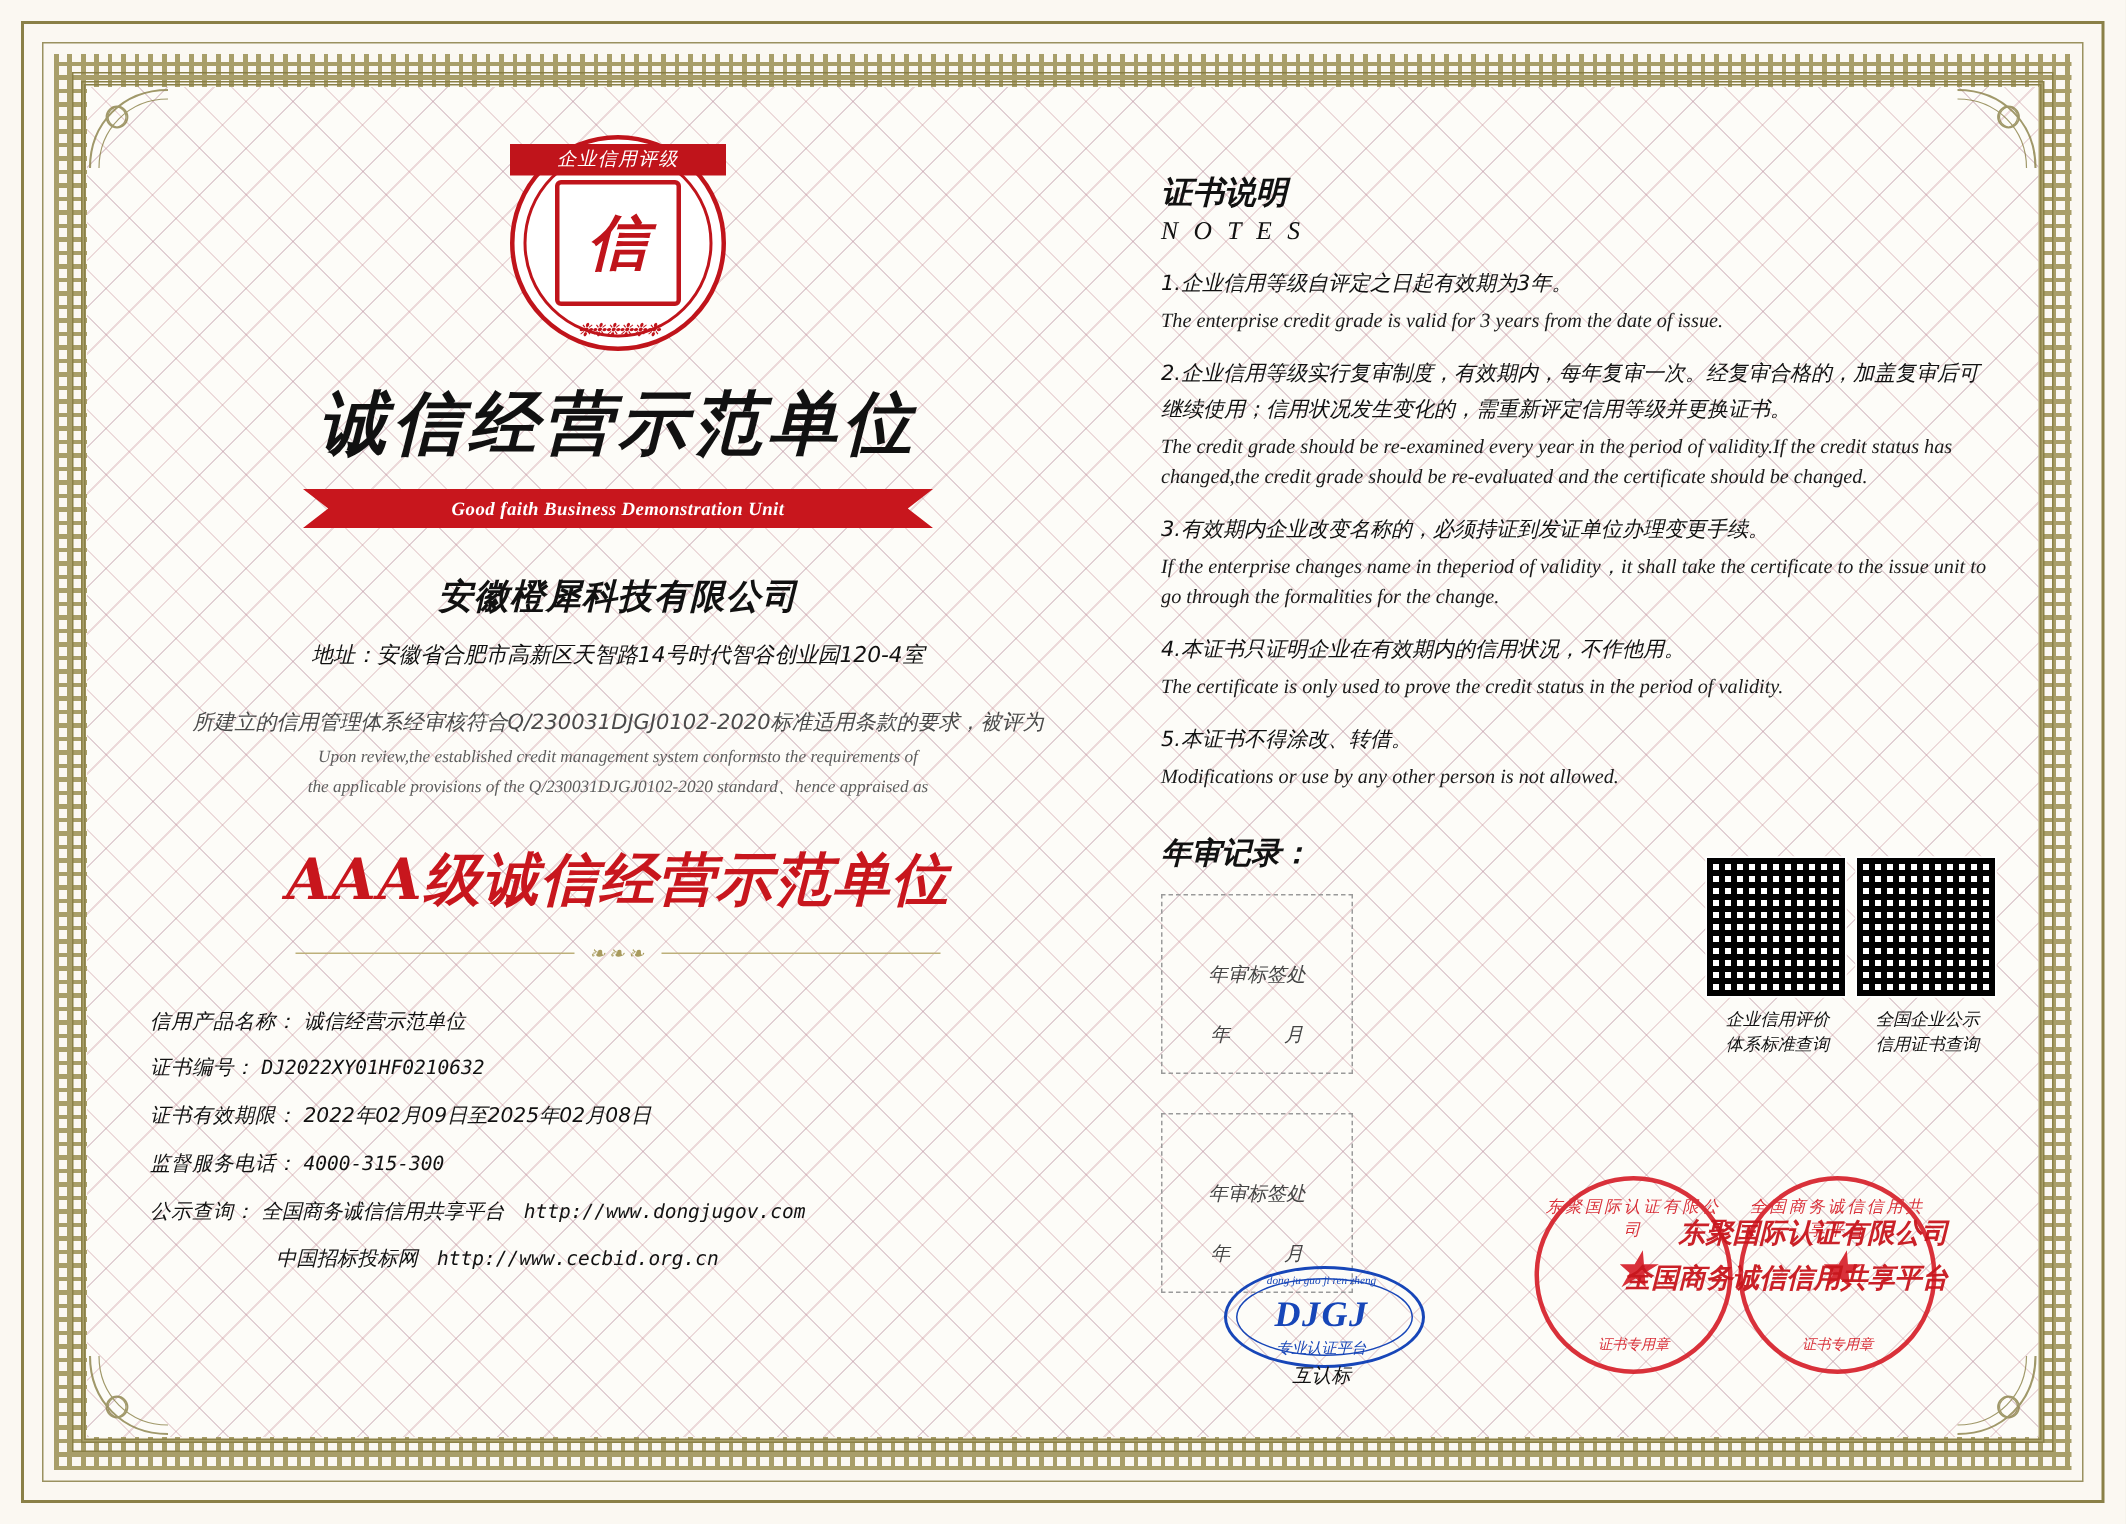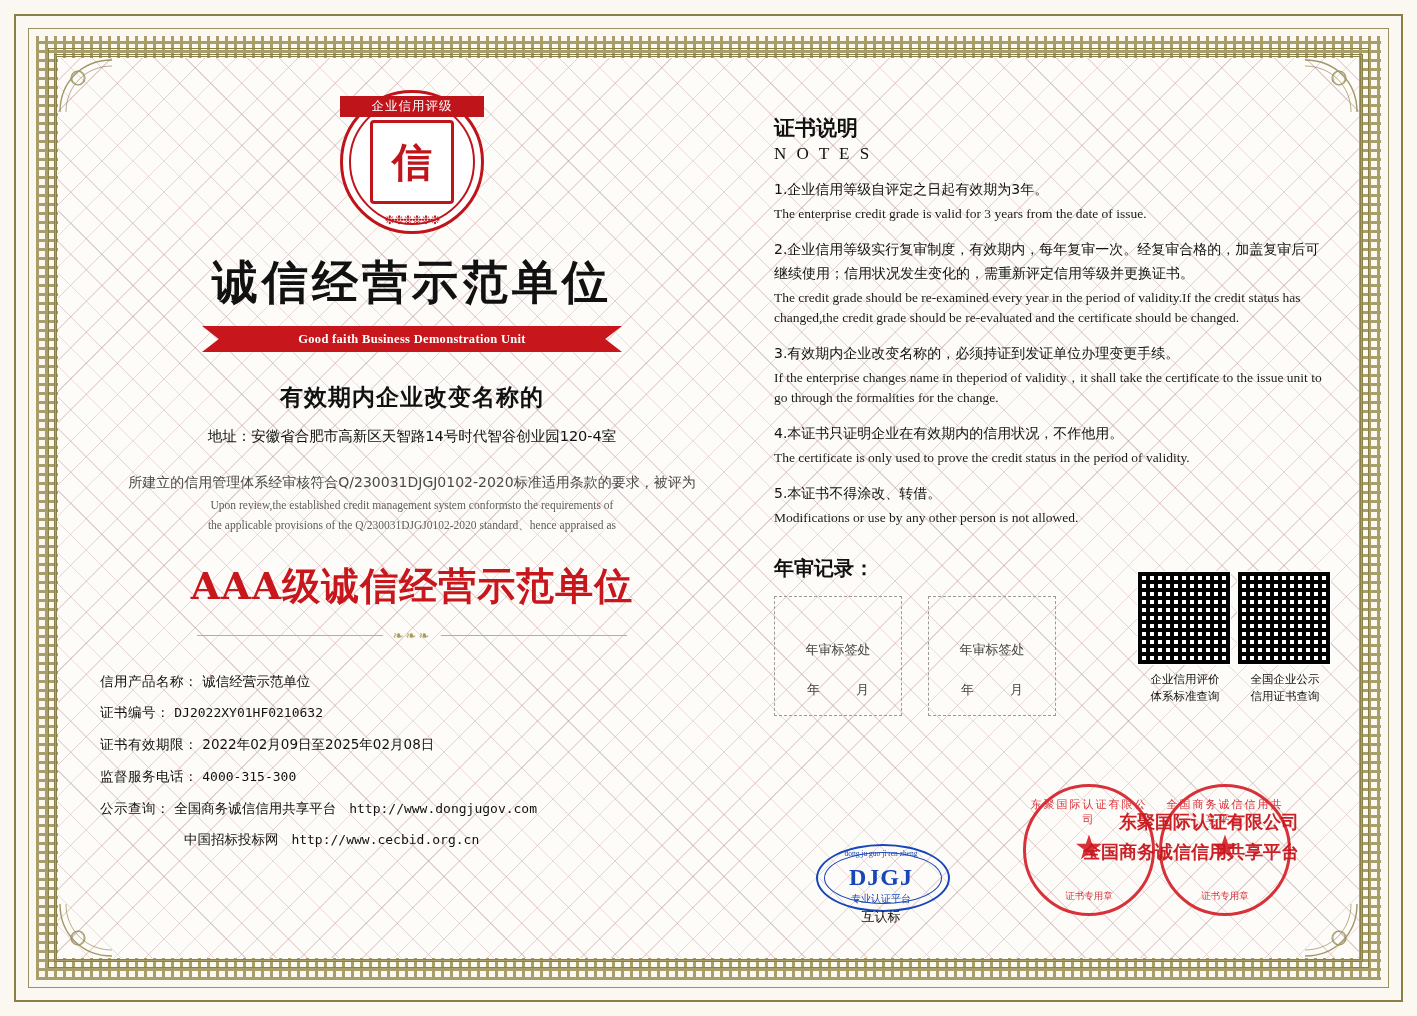--- a/index.html
+++ b/index.html
@@ -76,20 +76,21 @@
   .corner-orn.tl { left: 56px; top: 56px; }
   .corner-orn.tr { right: 56px; top: 56px; transform: scaleX(-1); }
   .corner-orn.bl { left: 56px; bottom: 56px; transform: scaleY(-1); }
   .corner-orn.br { right: 56px; bottom: 56px; transform: scale(-1,-1); }
 
   
   .content {
     position: absolute;
     left: 66px; top: 66px; right: 66px; bottom: 66px;
     display: flex;
+    font-style: italic;
   }
   .left-col {
     width: 690px;
     position: relative;
     padding: 18px 20px 0 22px;
     box-sizing: border-box;
   }
   .right-col {
     flex: 1;
     position: relative;
@@ -274,20 +275,21 @@
     margin-top: 26px;
     font-family: "DejaVu Sans", sans-serif;
     font-size: 20px;
     font-weight: bold;
     color: #111;
   }
   .stamp-boxes {
     margin-top: 14px;
     display: flex;
     gap: 26px;
+    flex-direction: column;
   }
   .stamp-box {
     width: 126px; height: 118px;
     border: 1px dashed #9a9a9a;
     position: relative;
     font-family: "DejaVu Sans", sans-serif;
     color: #444;
   }
   .stamp-box .t1 {
     position: absolute; top: 44px; left: 0; right: 0;
@@ -452,21 +454,21 @@
         </div>
       </div>
 
       <div class="main-title">诚信经营示范单位</div>
 
       <div class="ribbon">
         <div class="bar"></div>
         <div class="txt">Good faith Business Demonstration Unit</div>
       </div>
 
-      <div class="company">有效期内企业改变名称的</div>
+      <div class="company">安徽橙犀科技有限公司</div>
       <div class="address">地址：安徽省合肥市高新区天智路14号时代智谷创业园120-4室</div>
 
       <div class="review">
         <div class="cn">所建立的信用管理体系经审核符合Q/230031DJGJ0102-2020标准适用条款的要求，被评为</div>
         <div>Upon review,the established credit management system conformsto the requirements of</div>
         <div>the applicable provisions of the  Q/230031DJGJ0102-2020 standard、hence appraised as</div>
       </div>
 
       <div class="grade">AAA级诚信经营示范单位</div>
 

